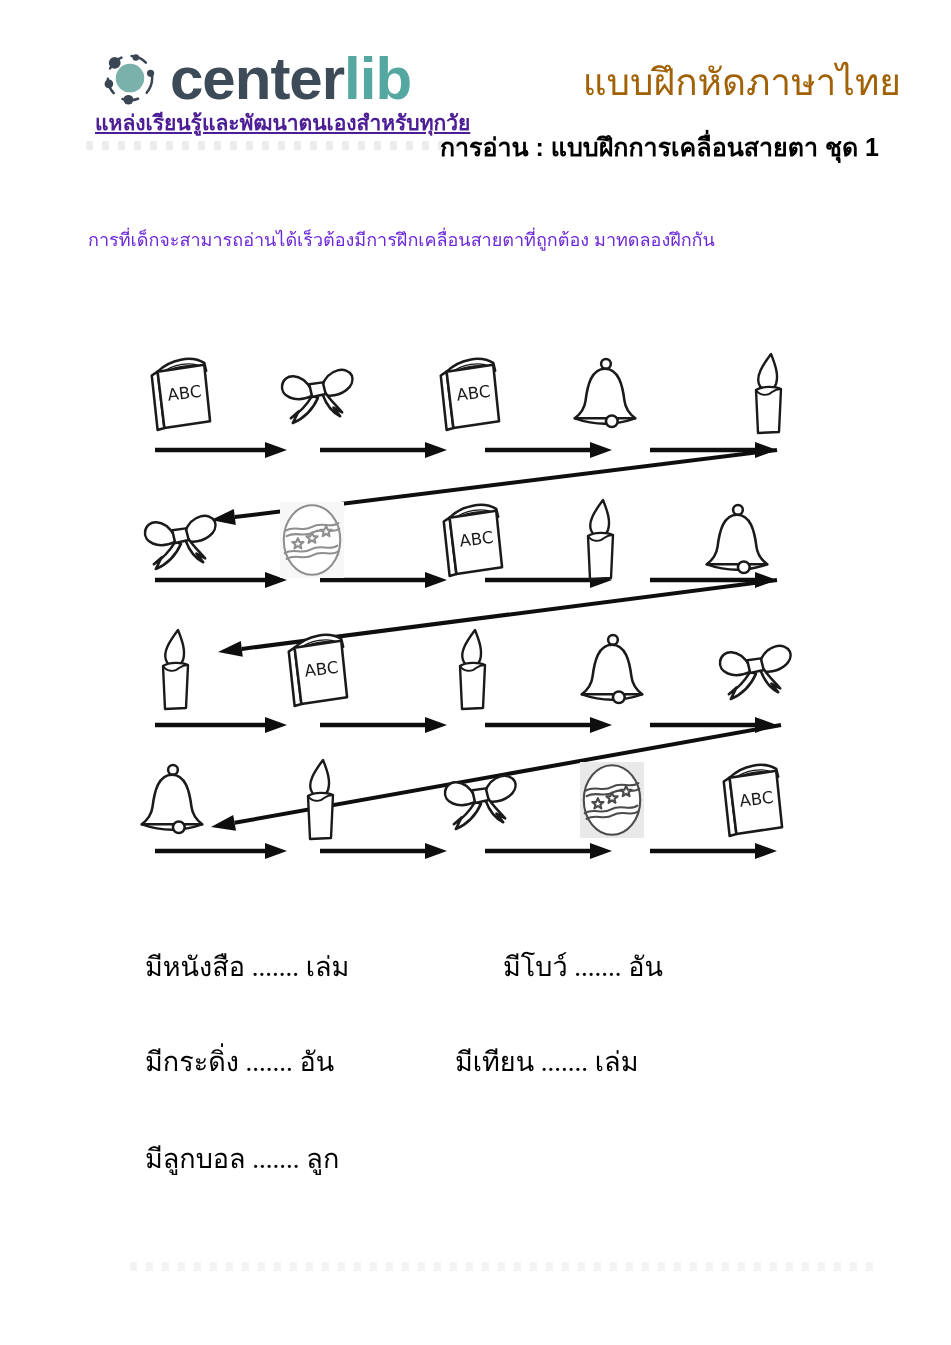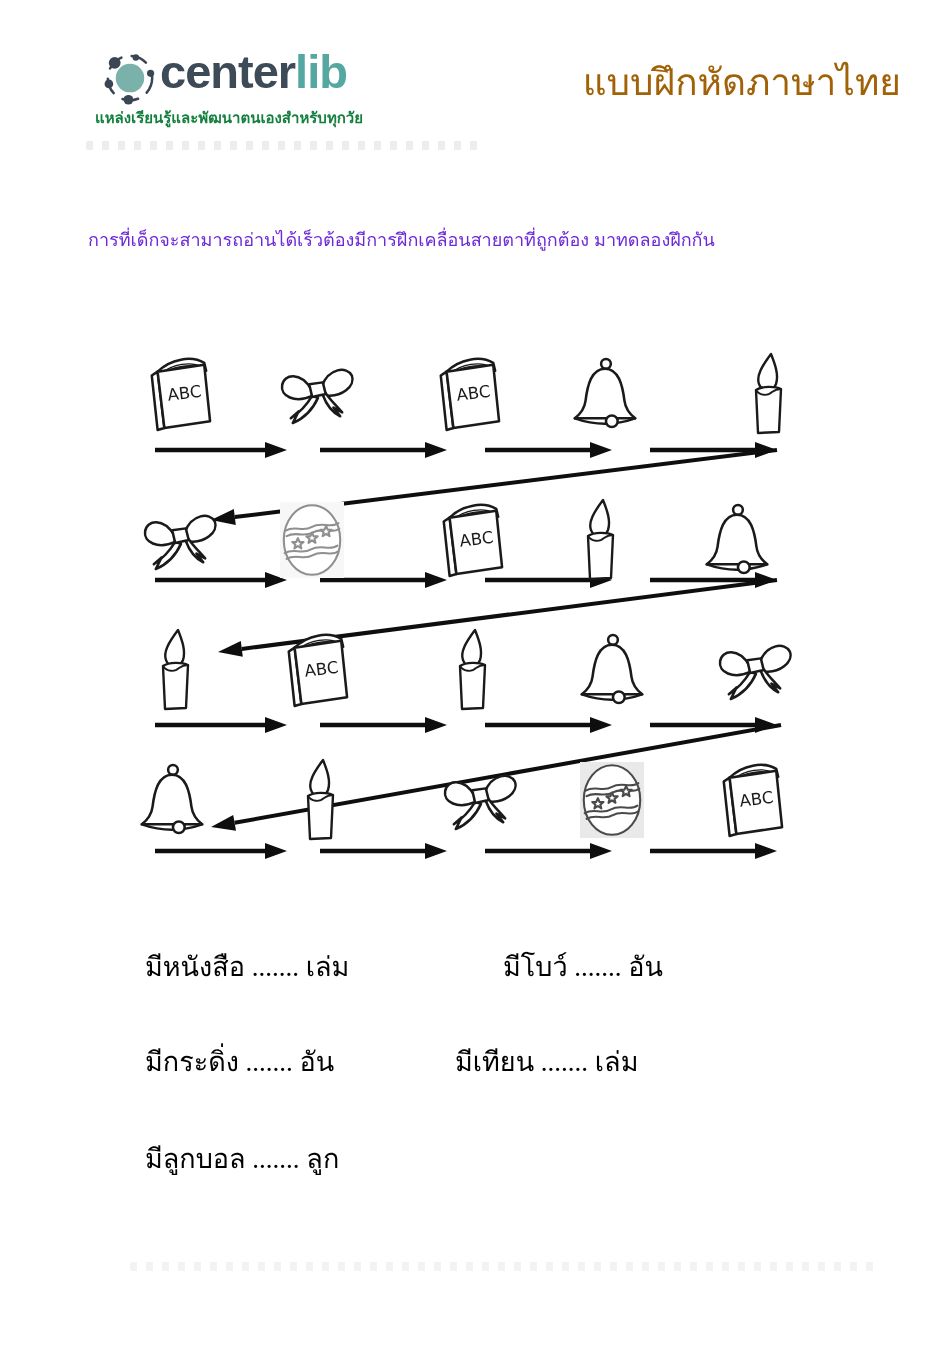--- a/index.html
+++ b/index.html
@@ -7,29 +7,29 @@
     position:relative;
     width:951px;height:1345px;
     margin:0 auto;
     background:#ffffff;
     font-family:"Liberation Sans", sans-serif;
     overflow:hidden;
   }
   
   #logo-icon{position:absolute;left:92px;top:38px;width:76px;height:76px;}
   #wordmark{
-    position:absolute;left:160px;top:44px;
-    font-size:47px;font-weight:bold;letter-spacing:-1px;
+    position:absolute;left:170px;top:44px;
+    font-size:60px;font-weight:bold;letter-spacing:-1px;
     font-family:"Liberation Sans", sans-serif;
   }
   #wordmark .brand-a{color:#3d4a57;}
   #wordmark .brand-b{color:#55a7a1;}
   #tagline{
     position:absolute;left:95px;top:106px;
-    font-size:15px;font-weight:bold;color:#15803d;
+    font-size:21px;font-weight:bold;color:#4c1d95;text-decoration:underline;
   }
   #doc-title{
     position:absolute;right:50px;top:52px;width:560px;
     text-align:right;font-size:37px;font-weight:normal;color:#a16207;
   }
   #doc-subtitle{
     position:absolute;right:72px;top:127px;width:560px;
     text-align:right;font-size:25px;font-weight:600;color:#000;
   }
   
@@ -131,20 +131,21 @@
     <circle cx="34.5" cy="58.5" r="4.6" fill="#3a4654"></circle>
   </svg>
   <div id="wordmark">
     <span class="brand-a">center</span><span class="brand-b">lib</span>
   </div>
   <div id="tagline">แหล่งเรียนรู้และพัฒนาตนเองสำหรับทุกวัย</div>
 
   <div id="remnant-top" class="remnant"></div>
 
   <div id="doc-title">แบบฝึกหัดภาษาไทย</div>
+  <div id="doc-subtitle">การอ่าน : แบบฝึกการเคลื่อนสายตา ชุด 1</div>
 
   <div id="instructions">
     <div>การที่เด็กจะสามารถอ่านได้เร็วต้องมีการฝึกเคลื่อนสายตาที่ถูกต้อง มาทดลองฝึกกัน</div>
   </div>
 
   <div id="grid-layer">
     <svg id="arrow-svg" width="951" height="1345">
         <g>
           <line x1="155" y1="450" x2="265" y2="450" stroke="#0e0e0e" stroke-width="4.5"></line>
           <polygon points="287,450 265,458 265,442" fill="#0e0e0e"></polygon>

